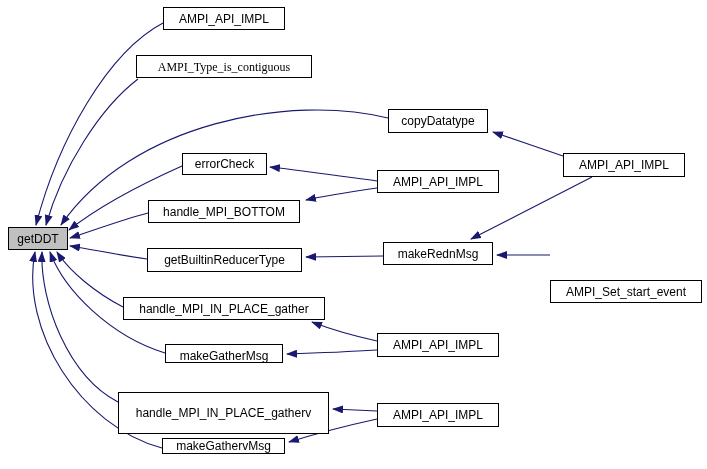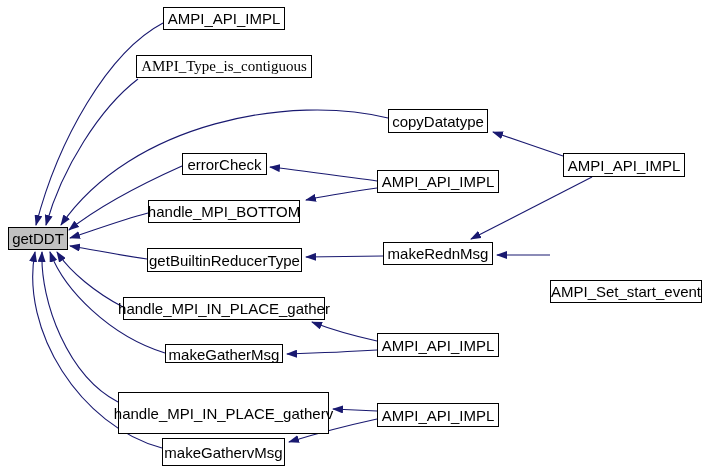--- a/index.html
+++ b/index.html
@@ -25,21 +25,21 @@
     stroke-width: 1.1px;
   }
   .node {
     position: absolute;
     box-sizing: border-box;
     display: flex;
     align-items: center;
     justify-content: center;
     background: #ffffff;
     border: 1px solid #000000;
-    font-size: 15px;
+    font-size: 12px;
     line-height: 1;
     color: #000000;
     white-space: nowrap;
     cursor: pointer;
   }
   .node.highlighted {
     background: #c0c0c0;
   }
   .node-label {
     pointer-events: none;
@@ -121,17 +121,17 @@
       </div>
       <div class="node" style="left: 165px; top: 344px; width: 118px; height: 19px; align-items: flex-end;">
         <span class="node-label">makeGatherMsg</span>
       </div>
       <div class="node" style="left: 118px; top: 392px; width: 211px; height: 42px;">
         <span class="node-label">handle_MPI_IN_PLACE_gatherv</span>
       </div>
       <div class="node" style="left: 377px; top: 403px; width: 122px; height: 24px;">
         <span class="node-label">AMPI_API_IMPL</span>
       </div>
-      <div class="node" style="left: 162px; top: 438px; width: 123px; height: 28px;">
+      <div class="node" style="left: 162px; top: 438px; width: 123px; height: 16px;">
         <span class="node-label">makeGathervMsg</span>
       </div>
     </div>
 </div>
 
 </body></html>

